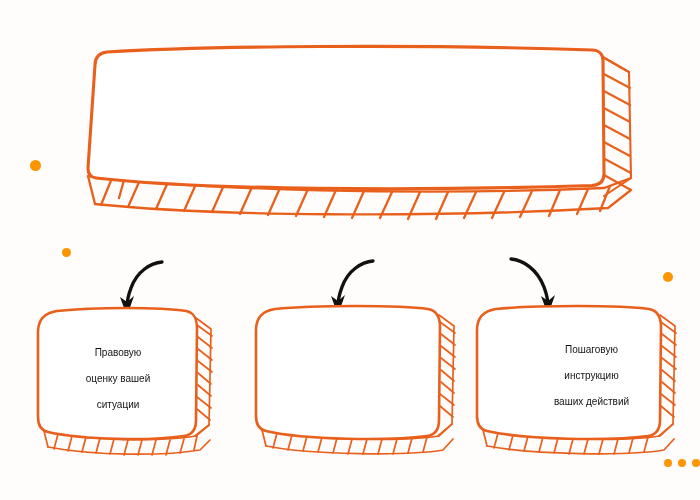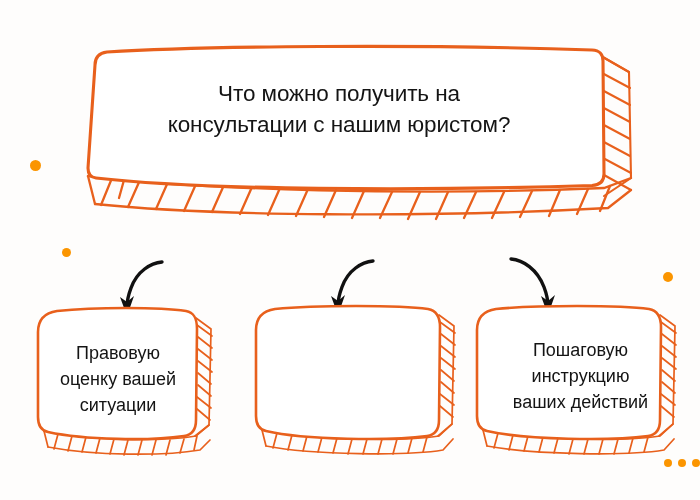--- a/index.html
+++ b/index.html
@@ -44,30 +44,30 @@
     font-weight: 400;
     letter-spacing: -0.1px;
     white-space: pre-line;
     z-index: 5;
   }
 
   
   .card-text {
     position: absolute;
     text-align: center;
-    font-size: 18px;
+    font-size: 10px;
     line-height: 26px;
     color: #141414;
     font-weight: 400;
     white-space: pre-line;
     z-index: 5;
   }
   #card-text-0 { left: 38px;  top: 340px; width: 160px; }
   #card-text-1 { left: 258px; top: 337px; width: 175px; }
-  #card-text-2 { left: 493px; top: 337px; width: 175px; }
+  #card-text-2 { left: 504px; top: 337px; width: 175px; }
 
   
   .dot {
     position: absolute;
     border-radius: 50%;
     background: #fb9500;
     z-index: 4;
   }
 </style>
 </head>
@@ -252,22 +252,20 @@
     </g>
   </svg>
 
   <div class="dot" style="left:30px; top:160px; width:11px; height:11px;"></div>
   <div class="dot" style="left:62px; top:248px; width:9px; height:9px;"></div>
   <div class="dot" style="left:663px; top:272px; width:10px; height:10px;"></div>
   <div class="dot" style="left:664px; top:459px; width:8px; height:8px;"></div>
   <div class="dot" style="left:678px; top:459px; width:8px; height:8px;"></div>
   <div class="dot" style="left:692px; top:459px; width:8px; height:8px;"></div>
 
-  <div id="banner-title">Что можно получить на
-консультации с нашим юристом?</div>
 
   <div class="card-text" id="card-text-0">Правовую
 оценку вашей
 ситуации</div>
 
 
   <div class="card-text" id="card-text-2">Пошаговую
 инструкцию
 ваших  действий</div>
 

